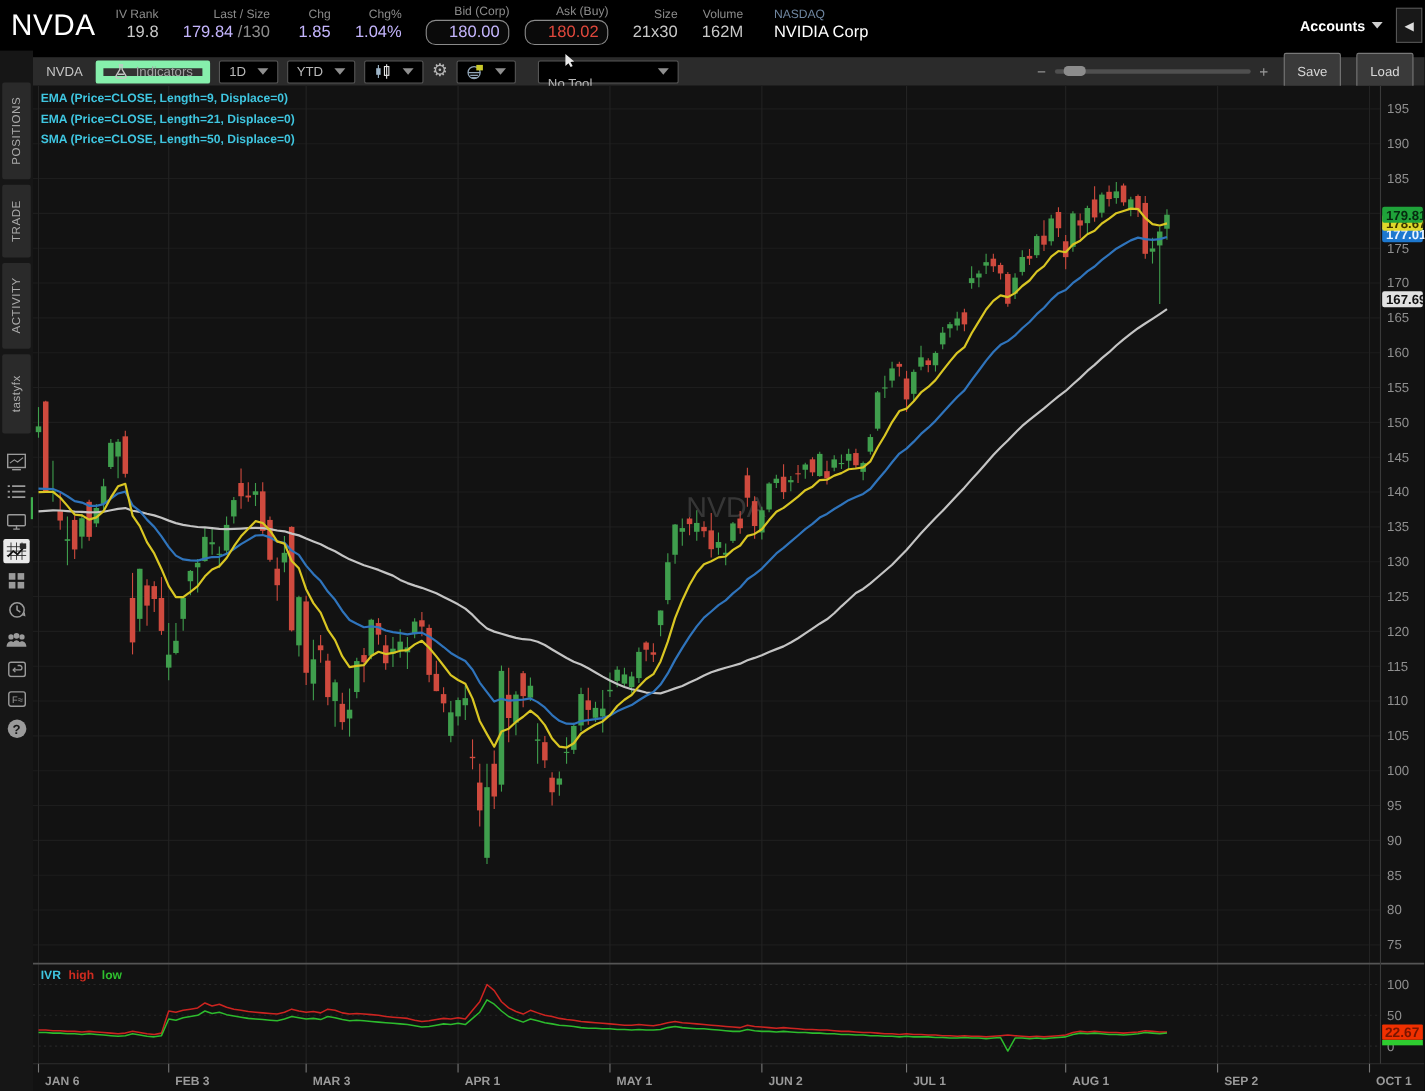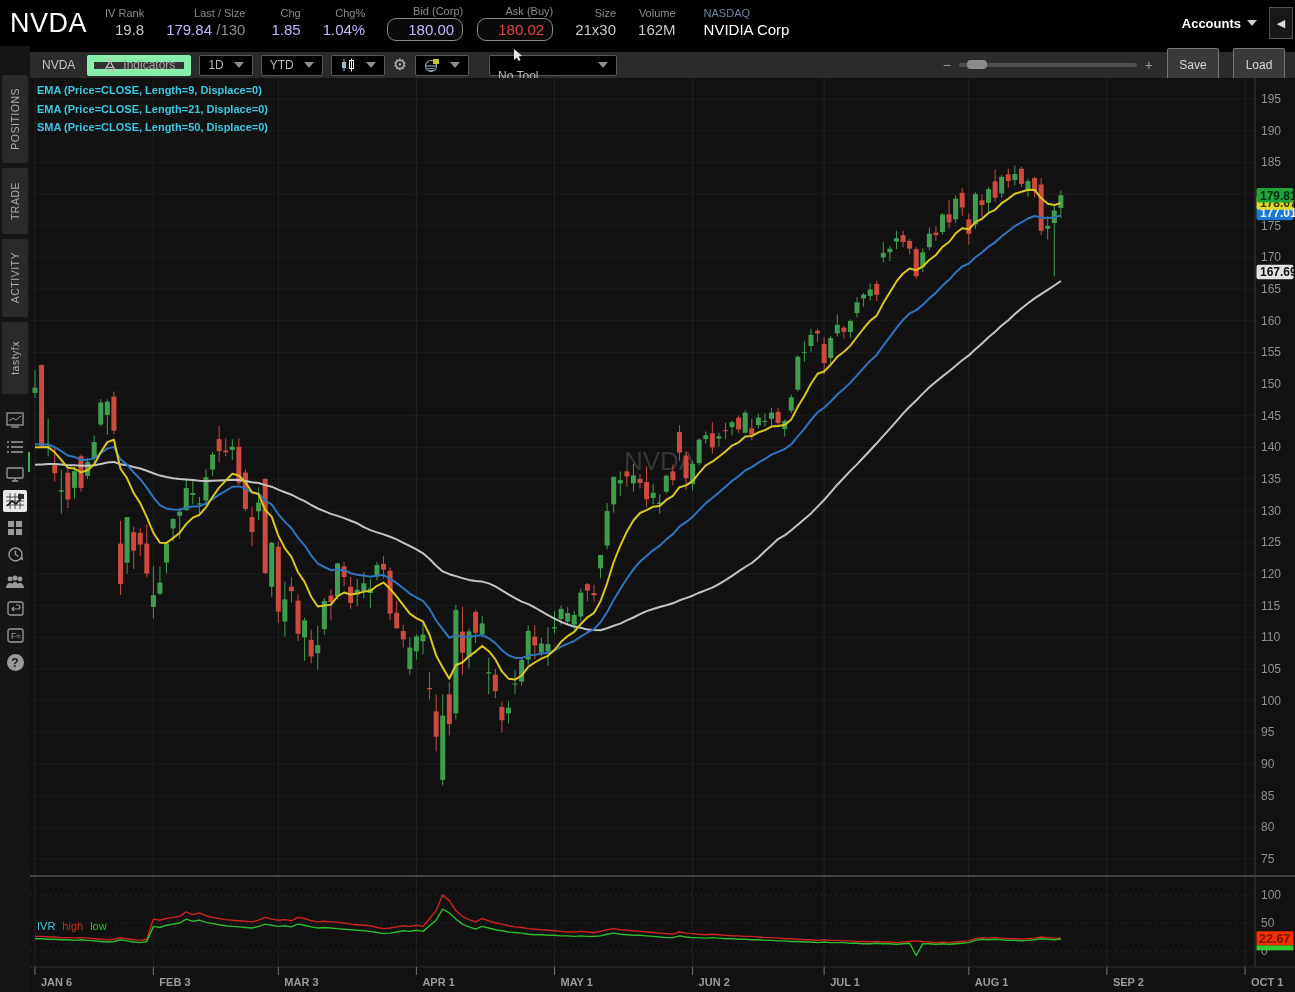--- a/index.html
+++ b/index.html
@@ -43,21 +43,21 @@
   .ricon.active{}
   .activebox{width:24px;height:22px;background:#e9e9e9;border-radius:2px;display:flex;align-items:center;justify-content:center;}
   #rail-accent{position:absolute;right:0;top:406px;width:2px;height:20px;background:#3fae4e;}
   .helpcirc{width:17px;height:17px;border-radius:50%;background:#9a9a9a;color:#161616;font-weight:700;font-size:12px;
     display:flex;align-items:center;justify-content:center;}
   
   #chart-wrap{position:absolute;left:30px;top:78px;width:1265px;height:914px;background:#121212;}
   #chart-svg{position:absolute;left:0;top:0;}
   #ma-legend{position:absolute;left:7px;top:3px;}
   #ma-legend div{color:#3fc6e0;font-size:11px;font-weight:700;line-height:18.5px;}
-  #ivr-legend{position:absolute;left:7px;top:842px;font-size:11px;font-weight:400;}
+  #ivr-legend{position:absolute;left:7px;top:803px;font-size:11px;font-weight:700;}
   #ivr-legend span{margin-right:7px;}
 </style>
 </head>
 <body>
 
 <div id="header">
   <div class="sym">NVDA</div>
   <div class="hcol">
     <div class="hlab">IV Rank</div>
     <div class="hval">19.8</div>

